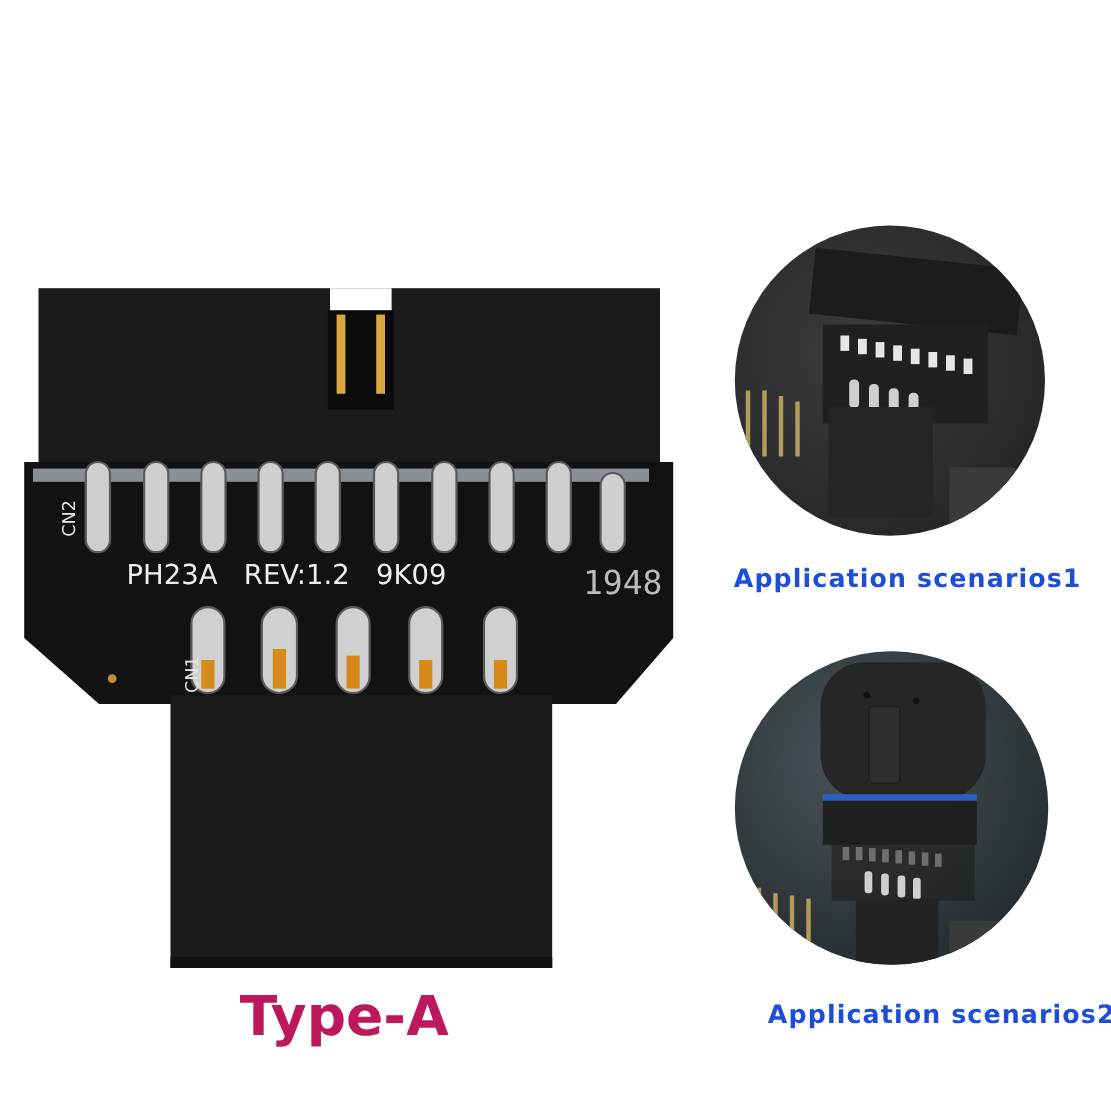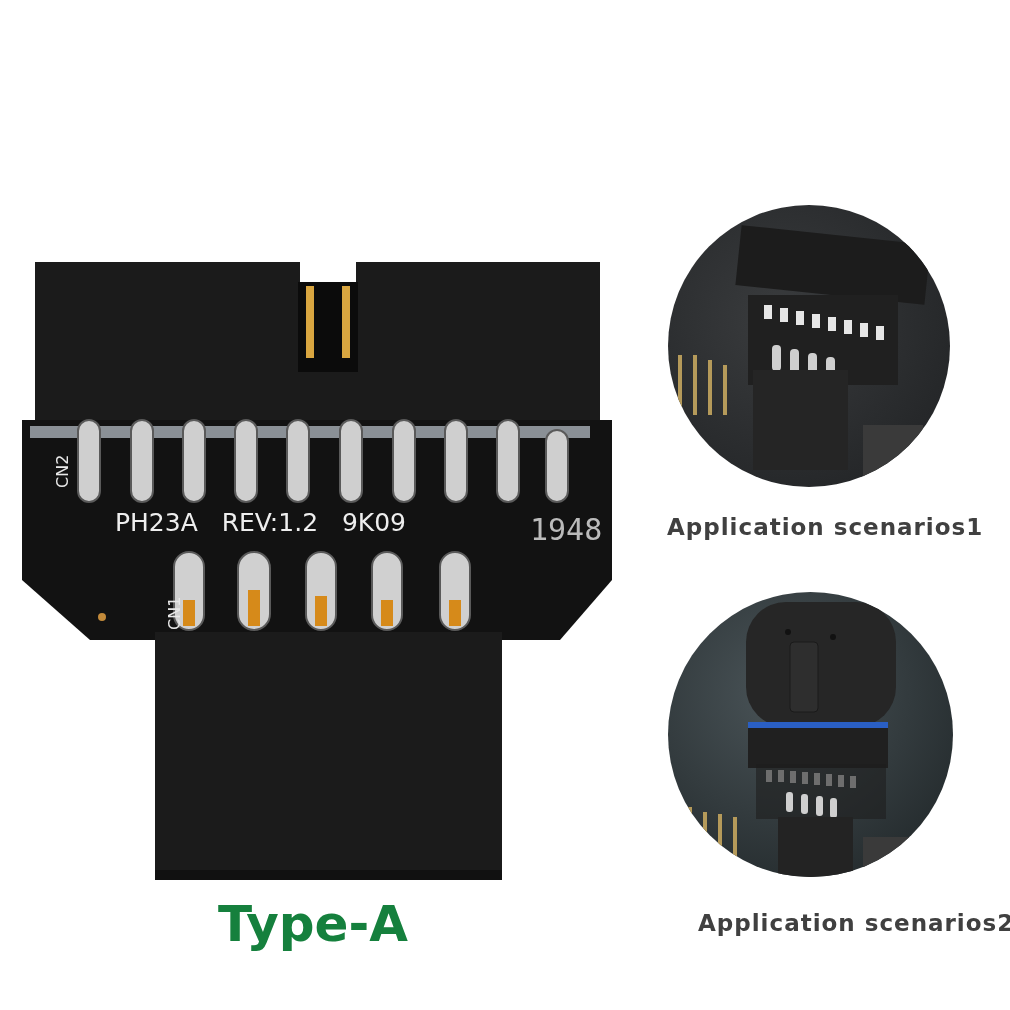--- a/index.html
+++ b/index.html
@@ -1,19 +1,19 @@
 <!DOCTYPE html>
 <html><head>
 <meta charset="utf-8">
 <style>
   html,body{margin:0;padding:0;background:#fff;}
   body{width:1010px;height:1010px;position:relative;overflow:hidden;font-family:"Liberation Sans",sans-serif;}
   .abs{position:absolute;}
-  .caption{position:absolute;color:#404040;font-weight:bold;font-size:23px;letter-spacing:1px;white-space:nowrap;font-family:"DejaVu Sans",sans-serif;}
-  .type-label{position:absolute;left:218px;top:895px;font-size:50px;font-weight:bold;color:#15803d;font-family:"DejaVu Sans",sans-serif;}
+  .caption{position:absolute;color:#1d4ed8;font-weight:bold;font-size:23px;letter-spacing:1px;white-space:nowrap;font-family:"DejaVu Sans",sans-serif;}
+  .type-label{position:absolute;left:218px;top:895px;font-size:50px;font-weight:bold;color:#be185d;font-family:"DejaVu Sans",sans-serif;}
   .circle{position:absolute;border-radius:50%;overflow:hidden;background:#2a2c2e;}
 </style>
 </head>
 <body>
 
 <div class="abs" style="left:0;top:0;width:640px;height:880px;">
   <svg width="640" height="880" viewBox="0 0 640 880">
 
     <rect x="35" y="262" width="565" height="170" fill="#1b1b1b"></rect>
 

